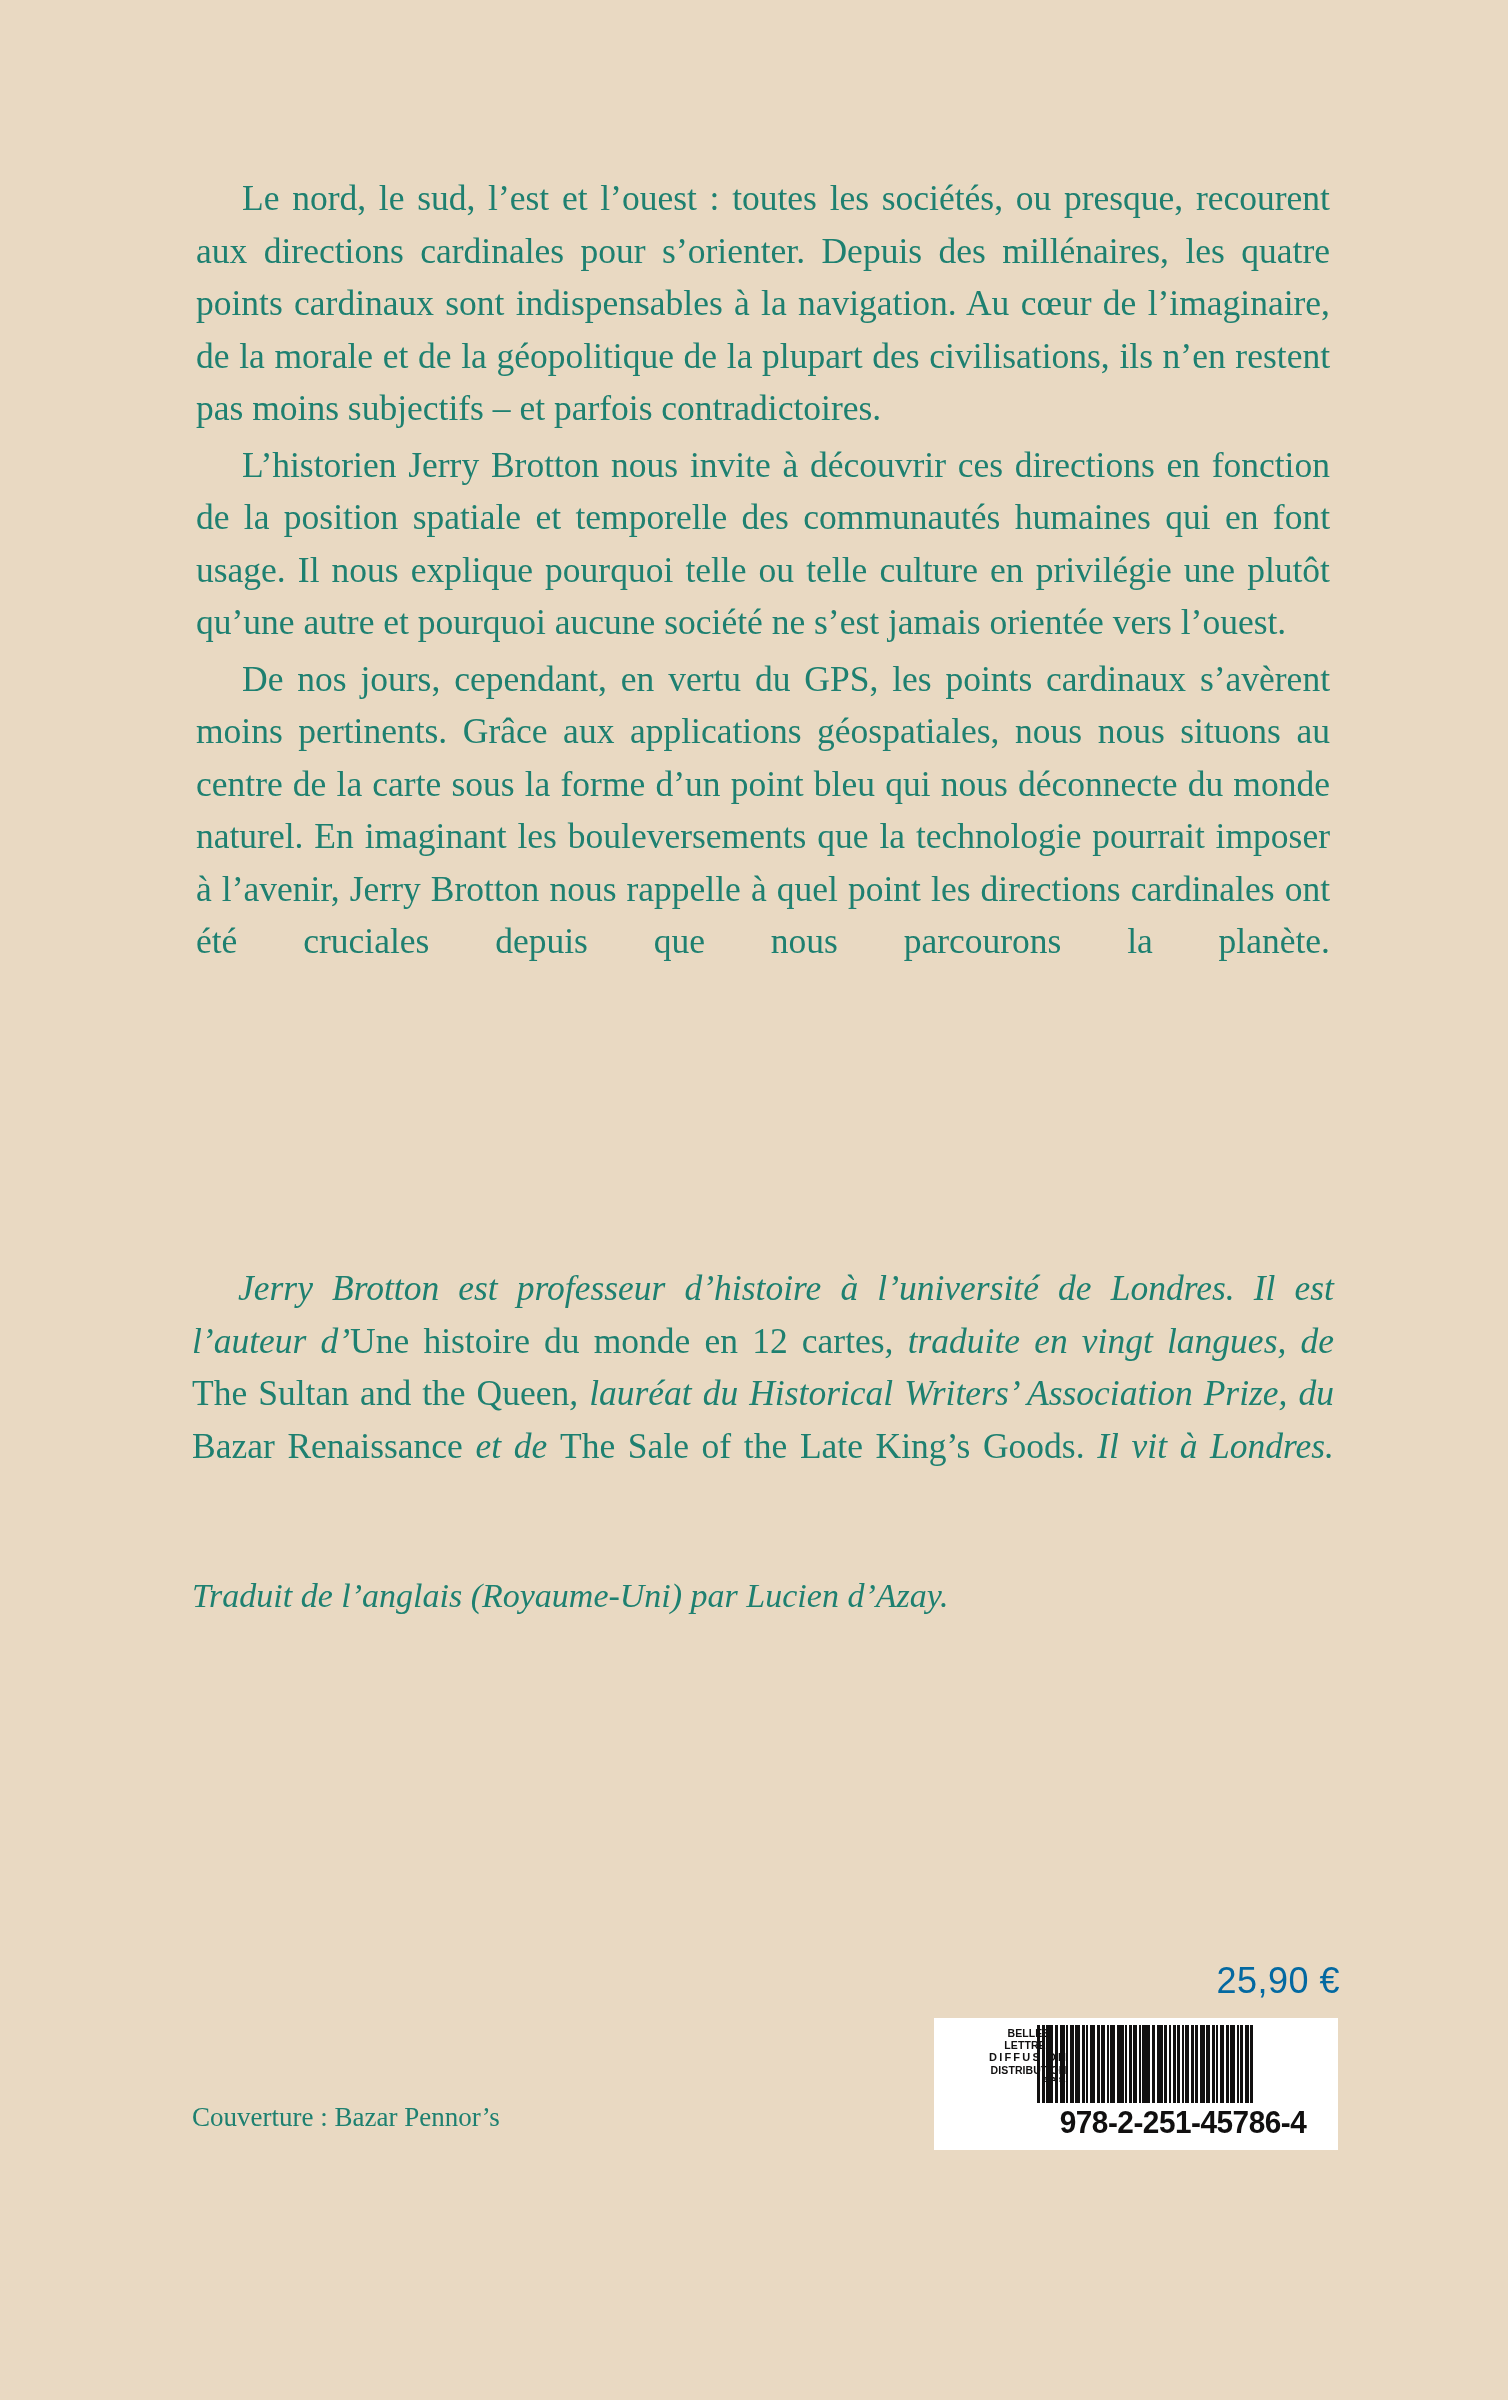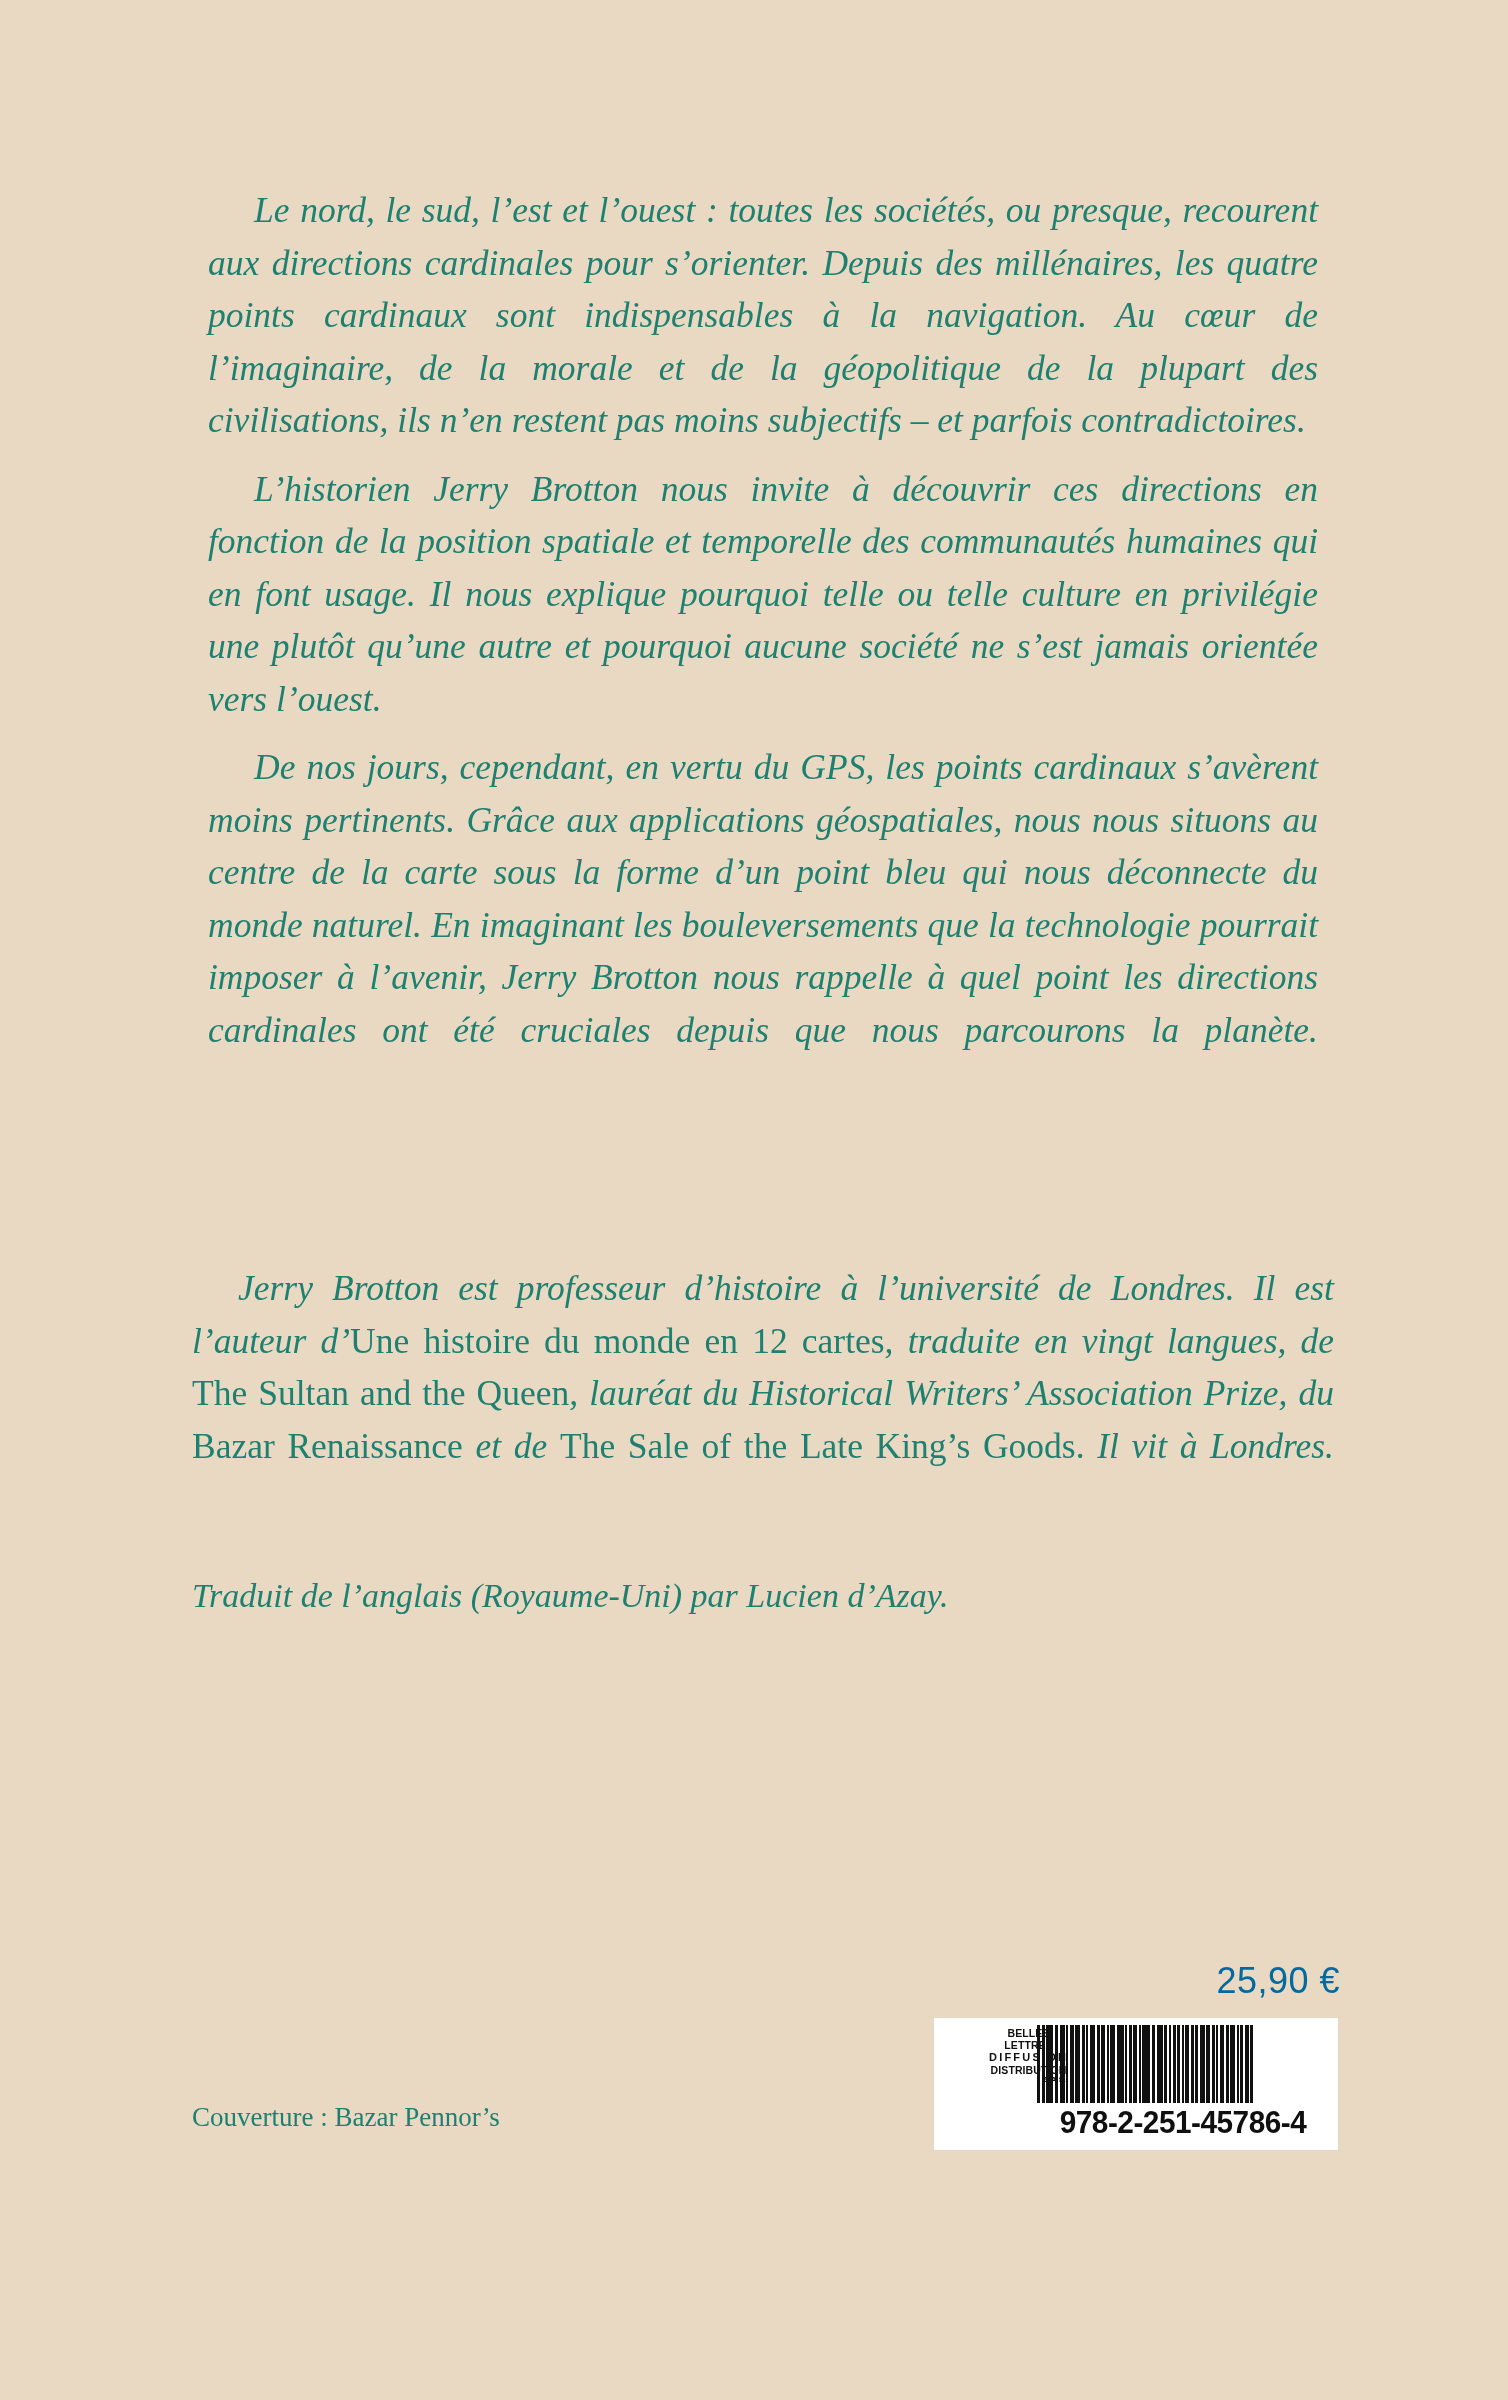--- a/index.html
+++ b/index.html
@@ -30,24 +30,23 @@
     width: 1142px;
     color: #1e8070;
     font-size: 35.5px;
     line-height: 52.5px;
     text-align: justify;
     text-justify: inter-word;
     -webkit-hyphens: none;
     hyphens: none;
   }
   .blurb p {
-    margin: 16px;
+    margin: 4px;
     text-indent: 46px;
     text-align: justify;
-    font-style: italic;
   }
   .blurb p:last-of-type::after {
     content: "";
     display: inline-block;
     width: 100%;
   }
 
   
   .bio {
     position: absolute;

